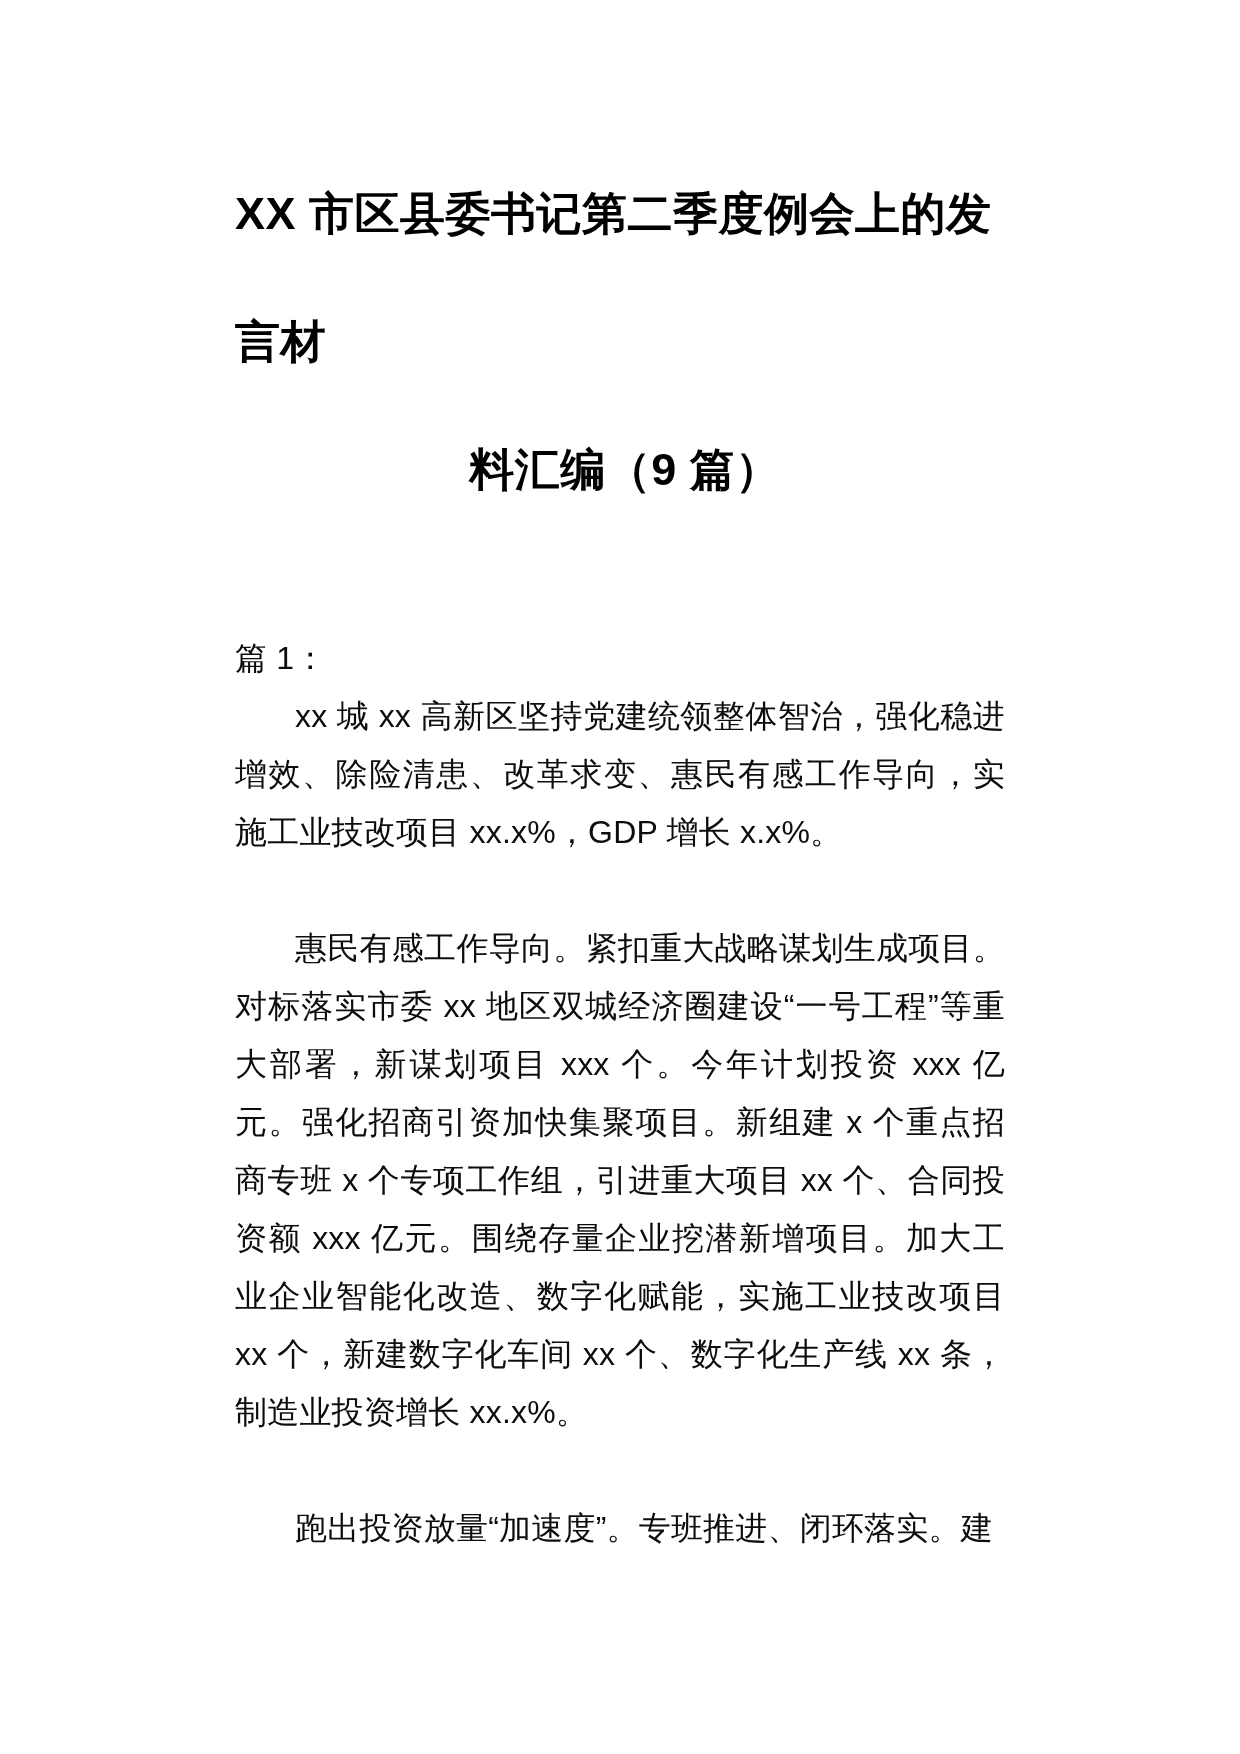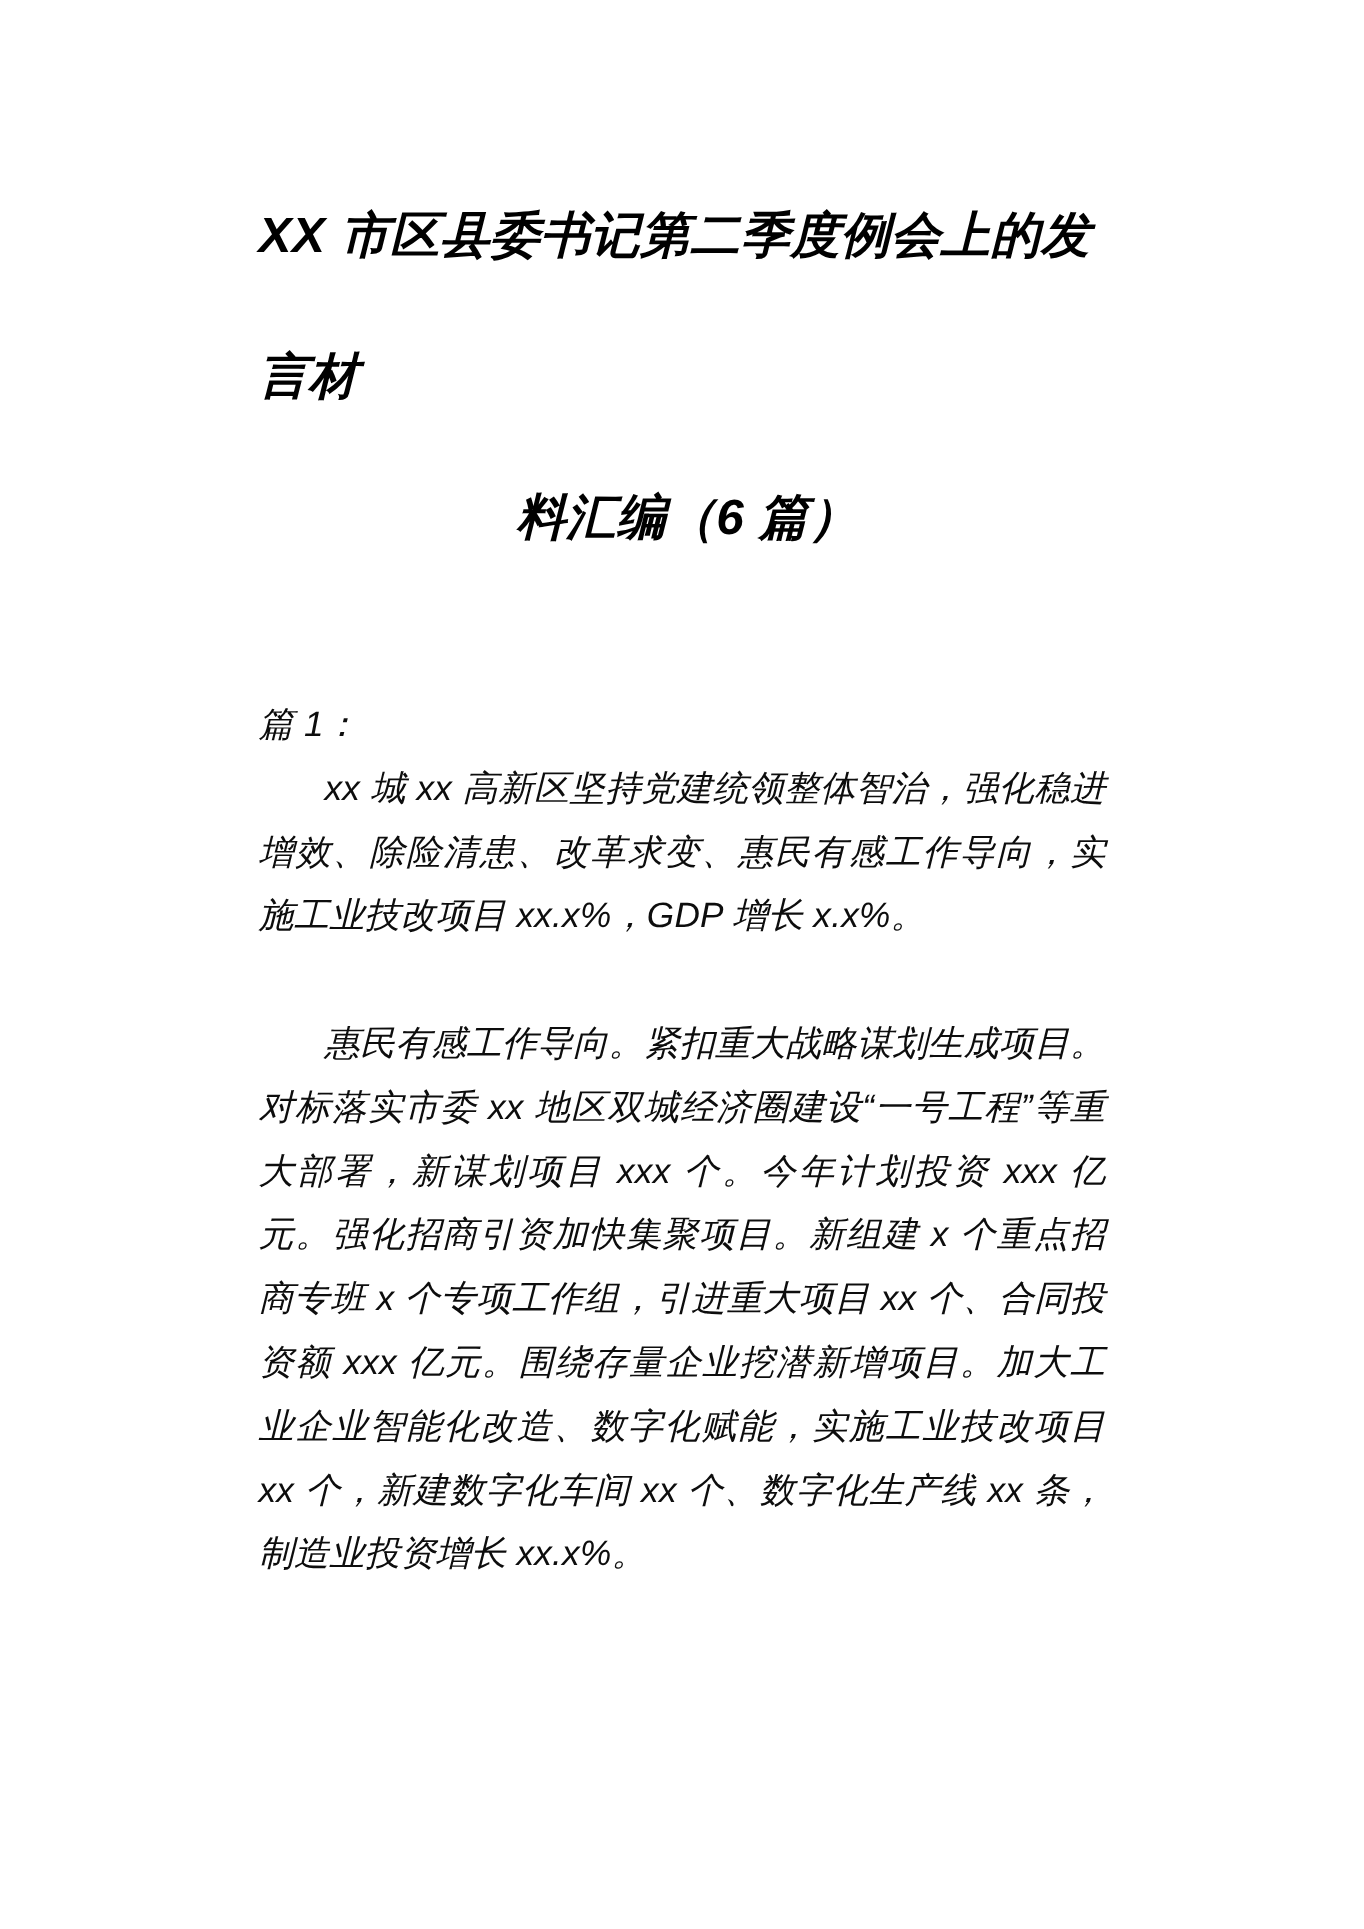--- a/index.html
+++ b/index.html
@@ -13,21 +13,20 @@
   }
   .page {
     position: relative;
     width: 1070px;
     height: 1754px;
     background: #ffffff;
     margin: 0 auto;
     overflow: hidden;
     box-sizing: border-box;
     padding: 0 150px;
-    font-style: italic;
   }
   .doc-title {
     font-size: 45px;
     font-weight: bold;
     line-height: 128px;
     text-align: center;
     letter-spacing: 0.5px;
     color: #000000;
     margin: 0;
   }
@@ -63,31 +62,32 @@
     height: 58px;
   }
 </style>
 </head>
 <body>
 
 <div class="page">
 
   <h1 class="doc-title title-line-1">XX 市区县委书记第二季度例会上的发言材</h1>
 
-  <h1 class="doc-title title-line-2">料汇编（6 篇）</h1>
+  <h1 class="doc-title title-line-2">料汇编（9 篇）</h1>
 
   <div class="body-area">
 
     <p class="para no-indent">篇 1：</p>
 
 
     <p class="para indent">xx 城 xx 高新区坚持党建统领整体智治，强化稳进增效、除险清患、改革求变、惠民有感工作导向，实施工业技改项目 xx.x%，GDP 增长 x.x%。</p>
 
     <div class="spacer-line"></div>
 
     <p class="para indent">惠民有感工作导向。紧扣重大战略谋划生成项目。对标落实市委 xx 地区双城经济圈建设“一号工程”等重大部署，新谋划项目 xxx 个。今年计划投资 xxx 亿元。强化招商引资加快集聚项目。新组建 x 个重点招商专班 x 个专项工作组，引进重大项目 xx 个、合同投资额 xxx 亿元。围绕存量企业挖潜新增项目。加大工业企业智能化改造、数字化赋能，实施工业技改项目 xx 个，新建数字化车间 xx 个、数字化生产线 xx 条，制造业投资增长 xx.x%。</p>
 
     <div class="spacer-line"></div>
 
+    <p class="para indent">跑出投资放量“加速度”。专班推进、闭环落实。建</p>
 
   </div>
 
 </div>
 
 </body></html>

